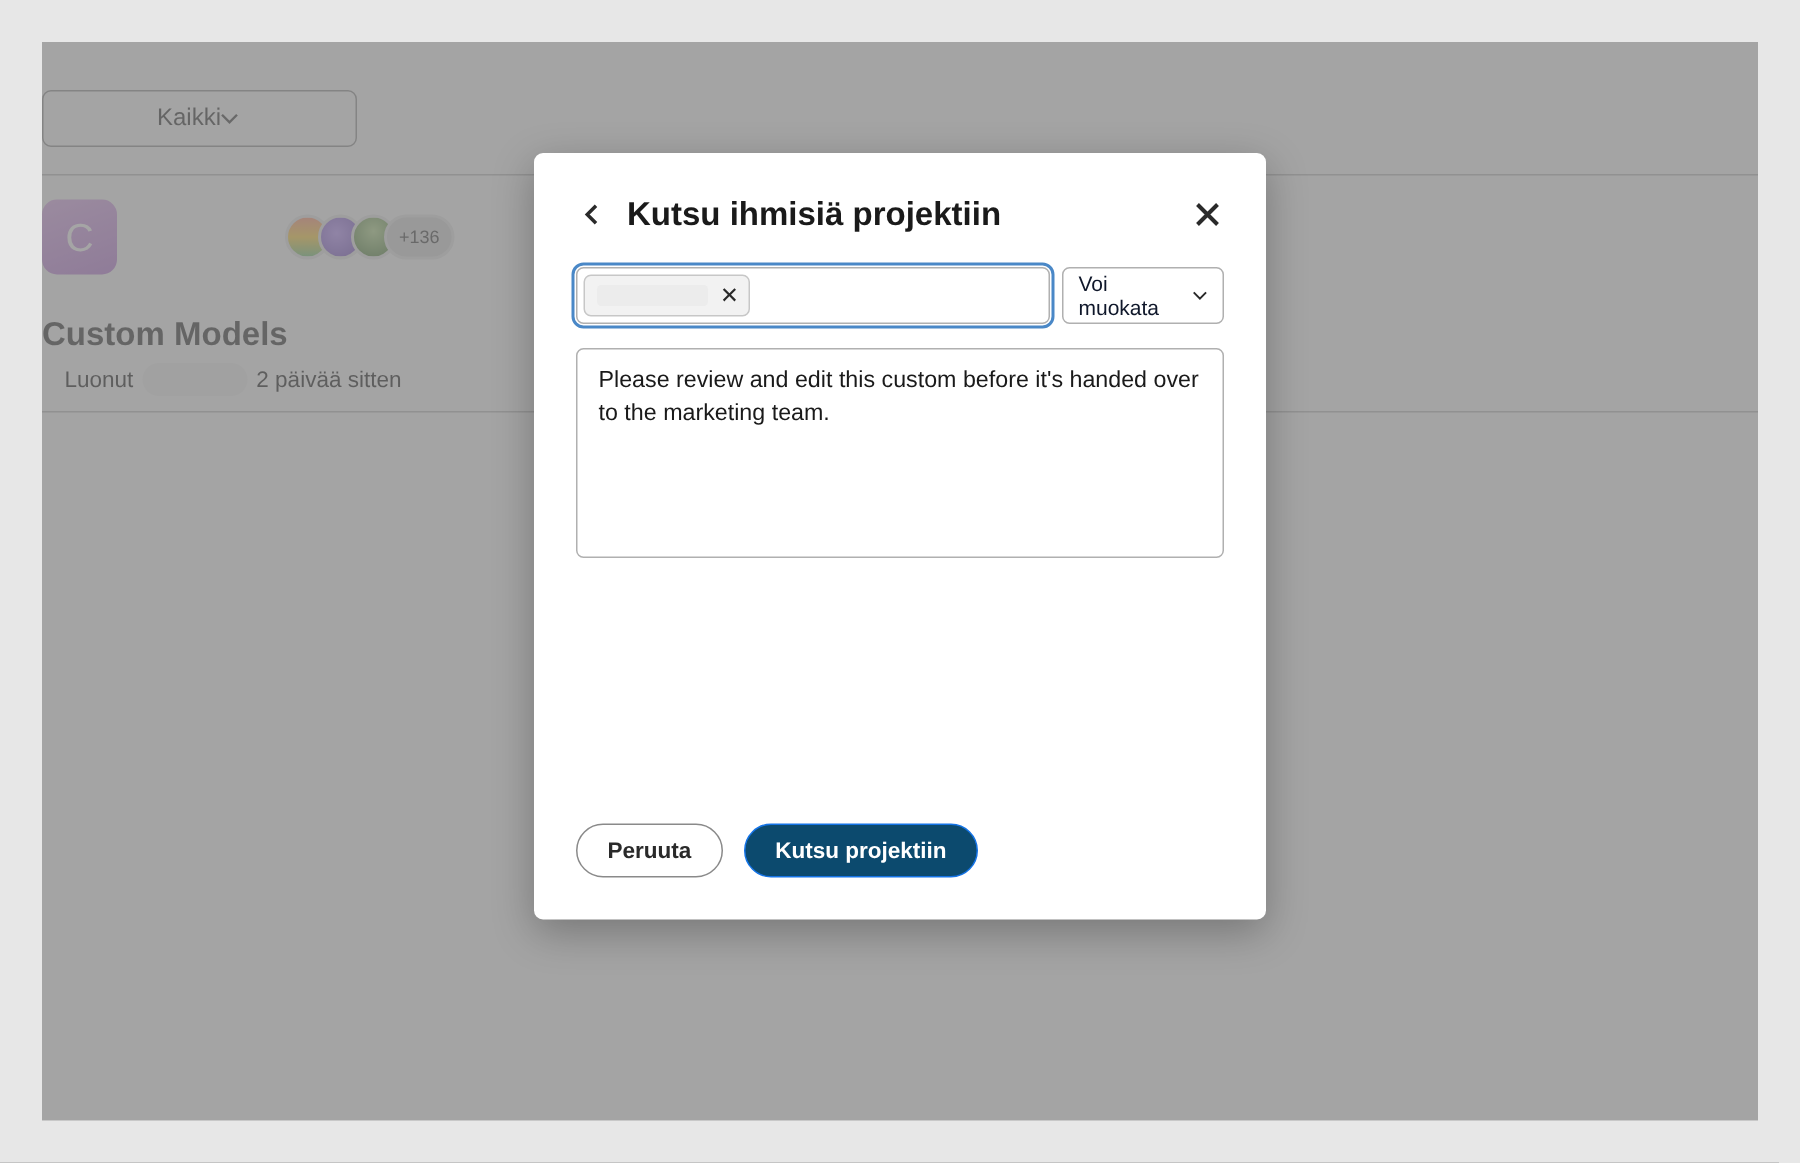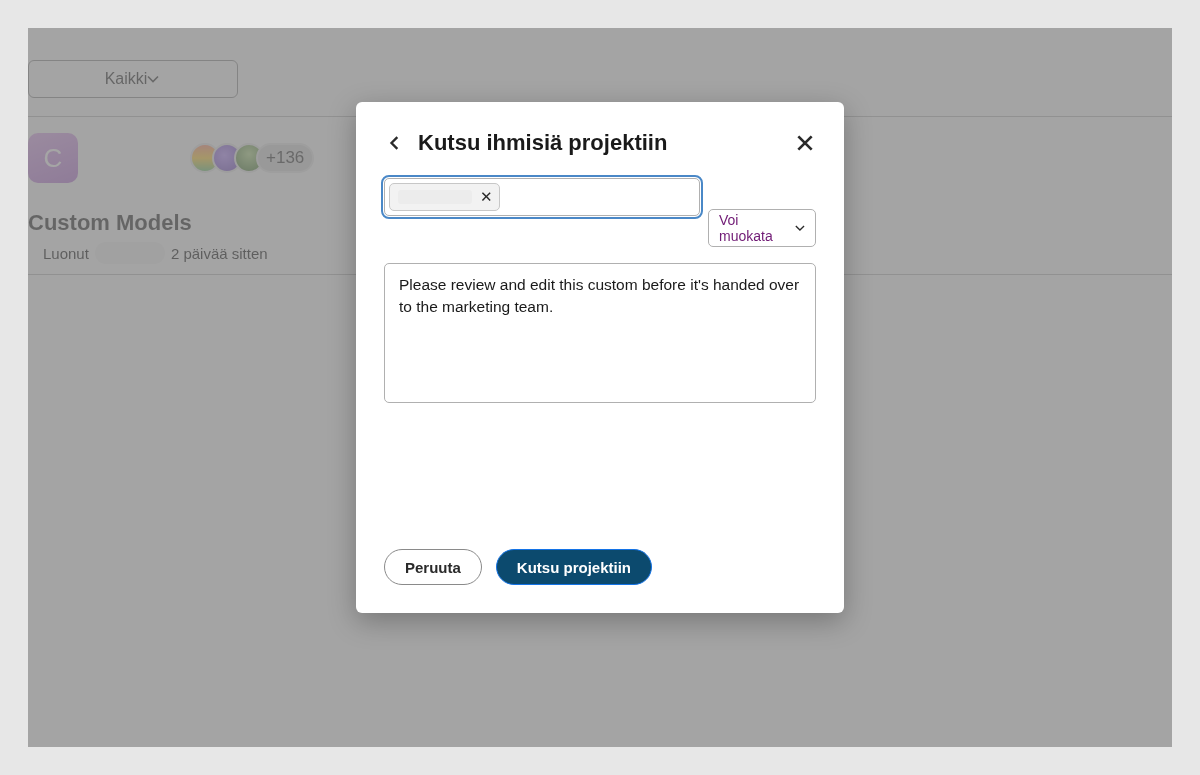--- a/index.html
+++ b/index.html
@@ -50,21 +50,21 @@
       width: 30px; height: 30px; border-radius: 50%;
       border: 2px solid #e4e4e4; margin-left:-8px;
     }
     .av1 { background: linear-gradient(180deg,#ff8a65,#ffca28,#66bb6a); }
     .av2 { background: radial-gradient(circle at 40% 40%, #b388ff, #5e35b1); }
     .av3 { background: radial-gradient(circle at 50% 35%, #aed581, #33691e); }
     .avatar-count {
       margin-left:-8px; height:30px; min-width:40px; padding:0 8px;
       border-radius:15px; background:#d2d2d2; border:2px solid #e4e4e4;
       display:flex; align-items:center; justify-content:center;
-      font-size:17px; color:#2a2a2a;
+      font-size:12px; color:#2a2a2a;
     }
 
     .proj-title {
       position:absolute; left:0; top:182px;
       font-size:22px; font-weight:700; color:#1a1a1a;
     }
     .proj-sub {
       position:absolute; left:15px; top:214px;
       display:flex; align-items:center; font-size:15px; color:#000000;
     }
@@ -104,21 +104,21 @@
       height:28px; border:1px solid #c7c7c7; background:#f2f2f2; border-radius:5px;
       display:flex; align-items:center; padding:0 6px 0 8px; gap:8px;
       font-size:14px; color:#2a2a2a;
     }
     .chip-name { min-width: 74px; height: 14px; background:#ececec; border-radius:3px; }
     .chip-x { font-size:15px; color:#2a2a2a; cursor:pointer; }
 
     .perm-select {
       width:108px; height:38px; border:1px solid #b0b0b0; border-radius:5px;
       display:flex; align-items:center; justify-content:space-between;
-      padding:0 10px; font-size:14px; color:#701a75; cursor:pointer;margin-top:31px;
+      padding:0 10px; font-size:14px; color:#0f172a; cursor:pointer;
     }
 
     .field-label { font-size:14px; color:#2a2a2a; margin-bottom:6px; }
 
     .message-box {
       width:100%; height:140px; border:1px solid #b0b0b0; border-radius:5px;
       padding:10px 14px; font-size:15.5px; line-height:1.4; color:#1a1a1a;
       resize:none; outline:none; font-family:inherit;
     }
 

